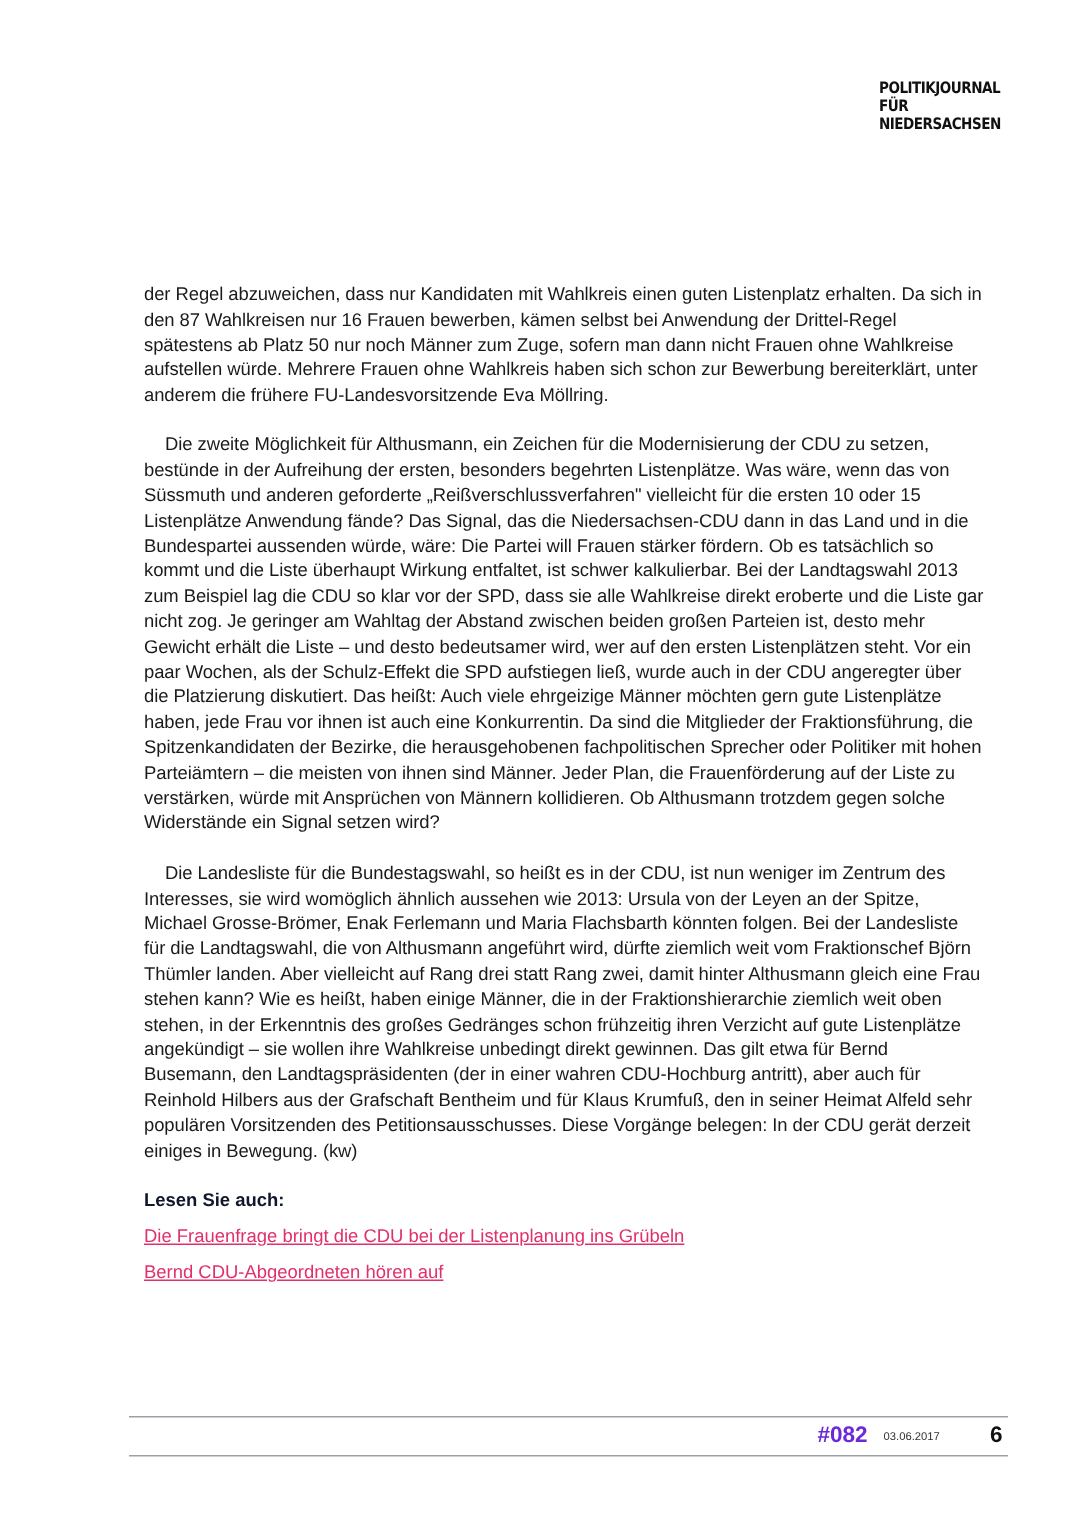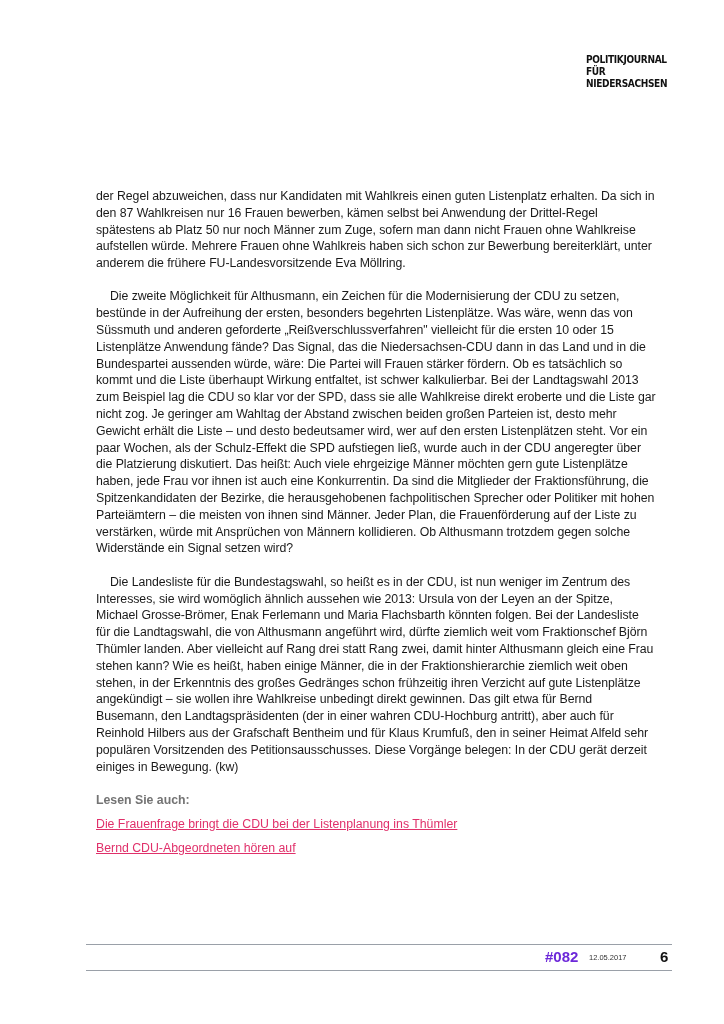--- a/index.html
+++ b/index.html
@@ -9,21 +9,21 @@
   .logo-word { font-family: "DejaVu Sans", sans-serif; font-weight: bold; font-size: 35px;
                line-height: 33px; letter-spacing: -1.5px; color: #111; display: block; }
   .logo-tick { display: inline-block; width: 4px; height: 9px; background: #111; vertical-align: top;
                margin: 3px 3px 0 2px; }
   .logo-sub { font-family: "DejaVu Sans", sans-serif; font-weight: bold; font-size: 10.5px;
               line-height: 12px; letter-spacing: -0.4px; color: #111; display: block; transform: scaleX(0.86); transform-origin: left; }
   .logo-sub.first { margin-top: 6px; }
   .content { position: absolute; left: 96px; top: 188px; width: 560px; }
   p.par { margin: 0 0 16.5px 0; font-size: 12.3px; line-height: 16.8px; letter-spacing: -0.05px; }
   p.par.indent { text-indent: 14px; }
-  .readmore-heading { font-weight: bold; font-size: 12.3px; line-height: 16px; margin: 16px 0 8px 0; color: #737373; }
+  .readmore-heading { font-weight: bold; font-size: 12.3px; line-height: 16px; margin: 16px 0 8px 0; color: #0f172a; }
   .readmore-link { display: block; font-size: 12.3px; line-height: 16px; color: #e0306a; text-decoration: underline;
                    text-decoration-color: #e0306a; margin-bottom: 8px; cursor: pointer; }
   .footer-line { position: absolute; left: 86px; width: 586px; height: 1px; background: #9aa0a8; }
   .footer-line.top { top: 944px; }
   .footer-line.bottom { top: 970px; }
   .footer-issue { position: absolute; left: 545px; top: 948px; font-weight: bold; font-size: 15px; line-height: 18px; color: #6d28d9; }
   .footer-date { position: absolute; left: 589px; top: 953px; font-size: 7.5px; line-height: 10px; color: #333; }
   .footer-page { position: absolute; left: 660px; top: 948px; font-weight: bold; font-size: 15px; line-height: 18px; color: #111; }
 </style>
 </head>
@@ -34,22 +34,22 @@
   <span class="logo-sub">FÜR NIEDERSACHSEN</span>
 </div>
 
 <div class="content">
   <p class="par">der Regel abzuweichen, dass nur Kandidaten mit Wahlkreis einen guten Listenplatz erhalten. Da sich in den 87 Wahlkreisen nur 16 Frauen bewerben, kämen selbst bei Anwendung der Drittel-Regel spätestens ab Platz 50 nur noch Männer zum Zuge, sofern man dann nicht Frauen ohne Wahlkreise aufstellen würde. Mehrere Frauen ohne Wahlkreis haben sich schon zur Bewerbung bereiterklärt, unter anderem die frühere FU-Landesvorsitzende Eva Möllring.</p>
   <p class="par indent">Die zweite Möglichkeit für Althusmann, ein Zeichen für die Modernisierung der CDU zu setzen, bestünde in der Aufreihung der ersten, besonders begehrten Listenplätze. Was wäre, wenn das von Süssmuth und anderen geforderte „Reißverschlussverfahren" vielleicht für die ersten 10 oder 15 Listenplätze Anwendung fände? Das Signal, das die Niedersachsen-CDU dann in das Land und in die Bundespartei aussenden würde, wäre: Die Partei will Frauen stärker fördern. Ob es tatsächlich so kommt und die Liste überhaupt Wirkung entfaltet, ist schwer kalkulierbar. Bei der Landtagswahl 2013 zum Beispiel lag die CDU so klar vor der SPD, dass sie alle Wahlkreise direkt eroberte und die Liste gar nicht zog. Je geringer am Wahltag der Abstand zwischen beiden großen Parteien ist, desto mehr Gewicht erhält die Liste – und desto bedeutsamer wird, wer auf den ersten Listenplätzen steht. Vor ein paar Wochen, als der Schulz-Effekt die SPD aufstiegen ließ, wurde auch in der CDU angeregter über die Platzierung diskutiert. Das heißt: Auch viele ehrgeizige Männer möchten gern gute Listenplätze haben, jede Frau vor ihnen ist auch eine Konkurrentin. Da sind die Mitglieder der Fraktionsführung, die Spitzenkandidaten der Bezirke, die herausgehobenen fachpolitischen Sprecher oder Politiker mit hohen Parteiämtern – die meisten von ihnen sind Männer. Jeder Plan, die Frauenförderung auf der Liste zu verstärken, würde mit Ansprüchen von Männern kollidieren. Ob Althusmann trotzdem gegen solche Widerstände ein Signal setzen wird?</p>
   <p class="par indent">Die Landesliste für die Bundestagswahl, so heißt es in der CDU, ist nun weniger im Zentrum des Interesses, sie wird womöglich ähnlich aussehen wie 2013: Ursula von der Leyen an der Spitze, Michael Grosse-Brömer, Enak Ferlemann und Maria Flachsbarth könnten folgen. Bei der Landesliste für die Landtagswahl, die von Althusmann angeführt wird, dürfte ziemlich weit vom Fraktionschef Björn Thümler landen. Aber vielleicht auf Rang drei statt Rang zwei, damit hinter Althusmann gleich eine Frau stehen kann? Wie es heißt, haben einige Männer, die in der Fraktionshierarchie ziemlich weit oben stehen, in der Erkenntnis des großes Gedränges schon frühzeitig ihren Verzicht auf gute Listenplätze angekündigt – sie wollen ihre Wahlkreise unbedingt direkt gewinnen. Das gilt etwa für Bernd Busemann, den Landtagspräsidenten (der in einer wahren CDU-Hochburg antritt), aber auch für Reinhold Hilbers aus der Grafschaft Bentheim und für Klaus Krumfuß, den in seiner Heimat Alfeld sehr populären Vorsitzenden des Petitionsausschusses. Diese Vorgänge belegen: In der CDU gerät derzeit einiges in Bewegung. (kw)</p>
 
   <div>
     <p class="readmore-heading">Lesen Sie auch:</p>
-    <a class="readmore-link">Die Frauenfrage bringt die CDU bei der Listenplanung ins Thümler</a>
+    <a class="readmore-link">Die Frauenfrage bringt die CDU bei der Listenplanung ins Grübeln</a>
     <a class="readmore-link">Bernd CDU-Abgeordneten hören auf</a>
   </div>
 </div>
 
 <div class="footer-line top"></div>
 <span class="footer-issue">#082</span>
-<span class="footer-date">12.05.2017</span>
+<span class="footer-date">03.06.2017</span>
 <span class="footer-page">6</span>
 <div class="footer-line bottom"></div>
 
 </body></html>

